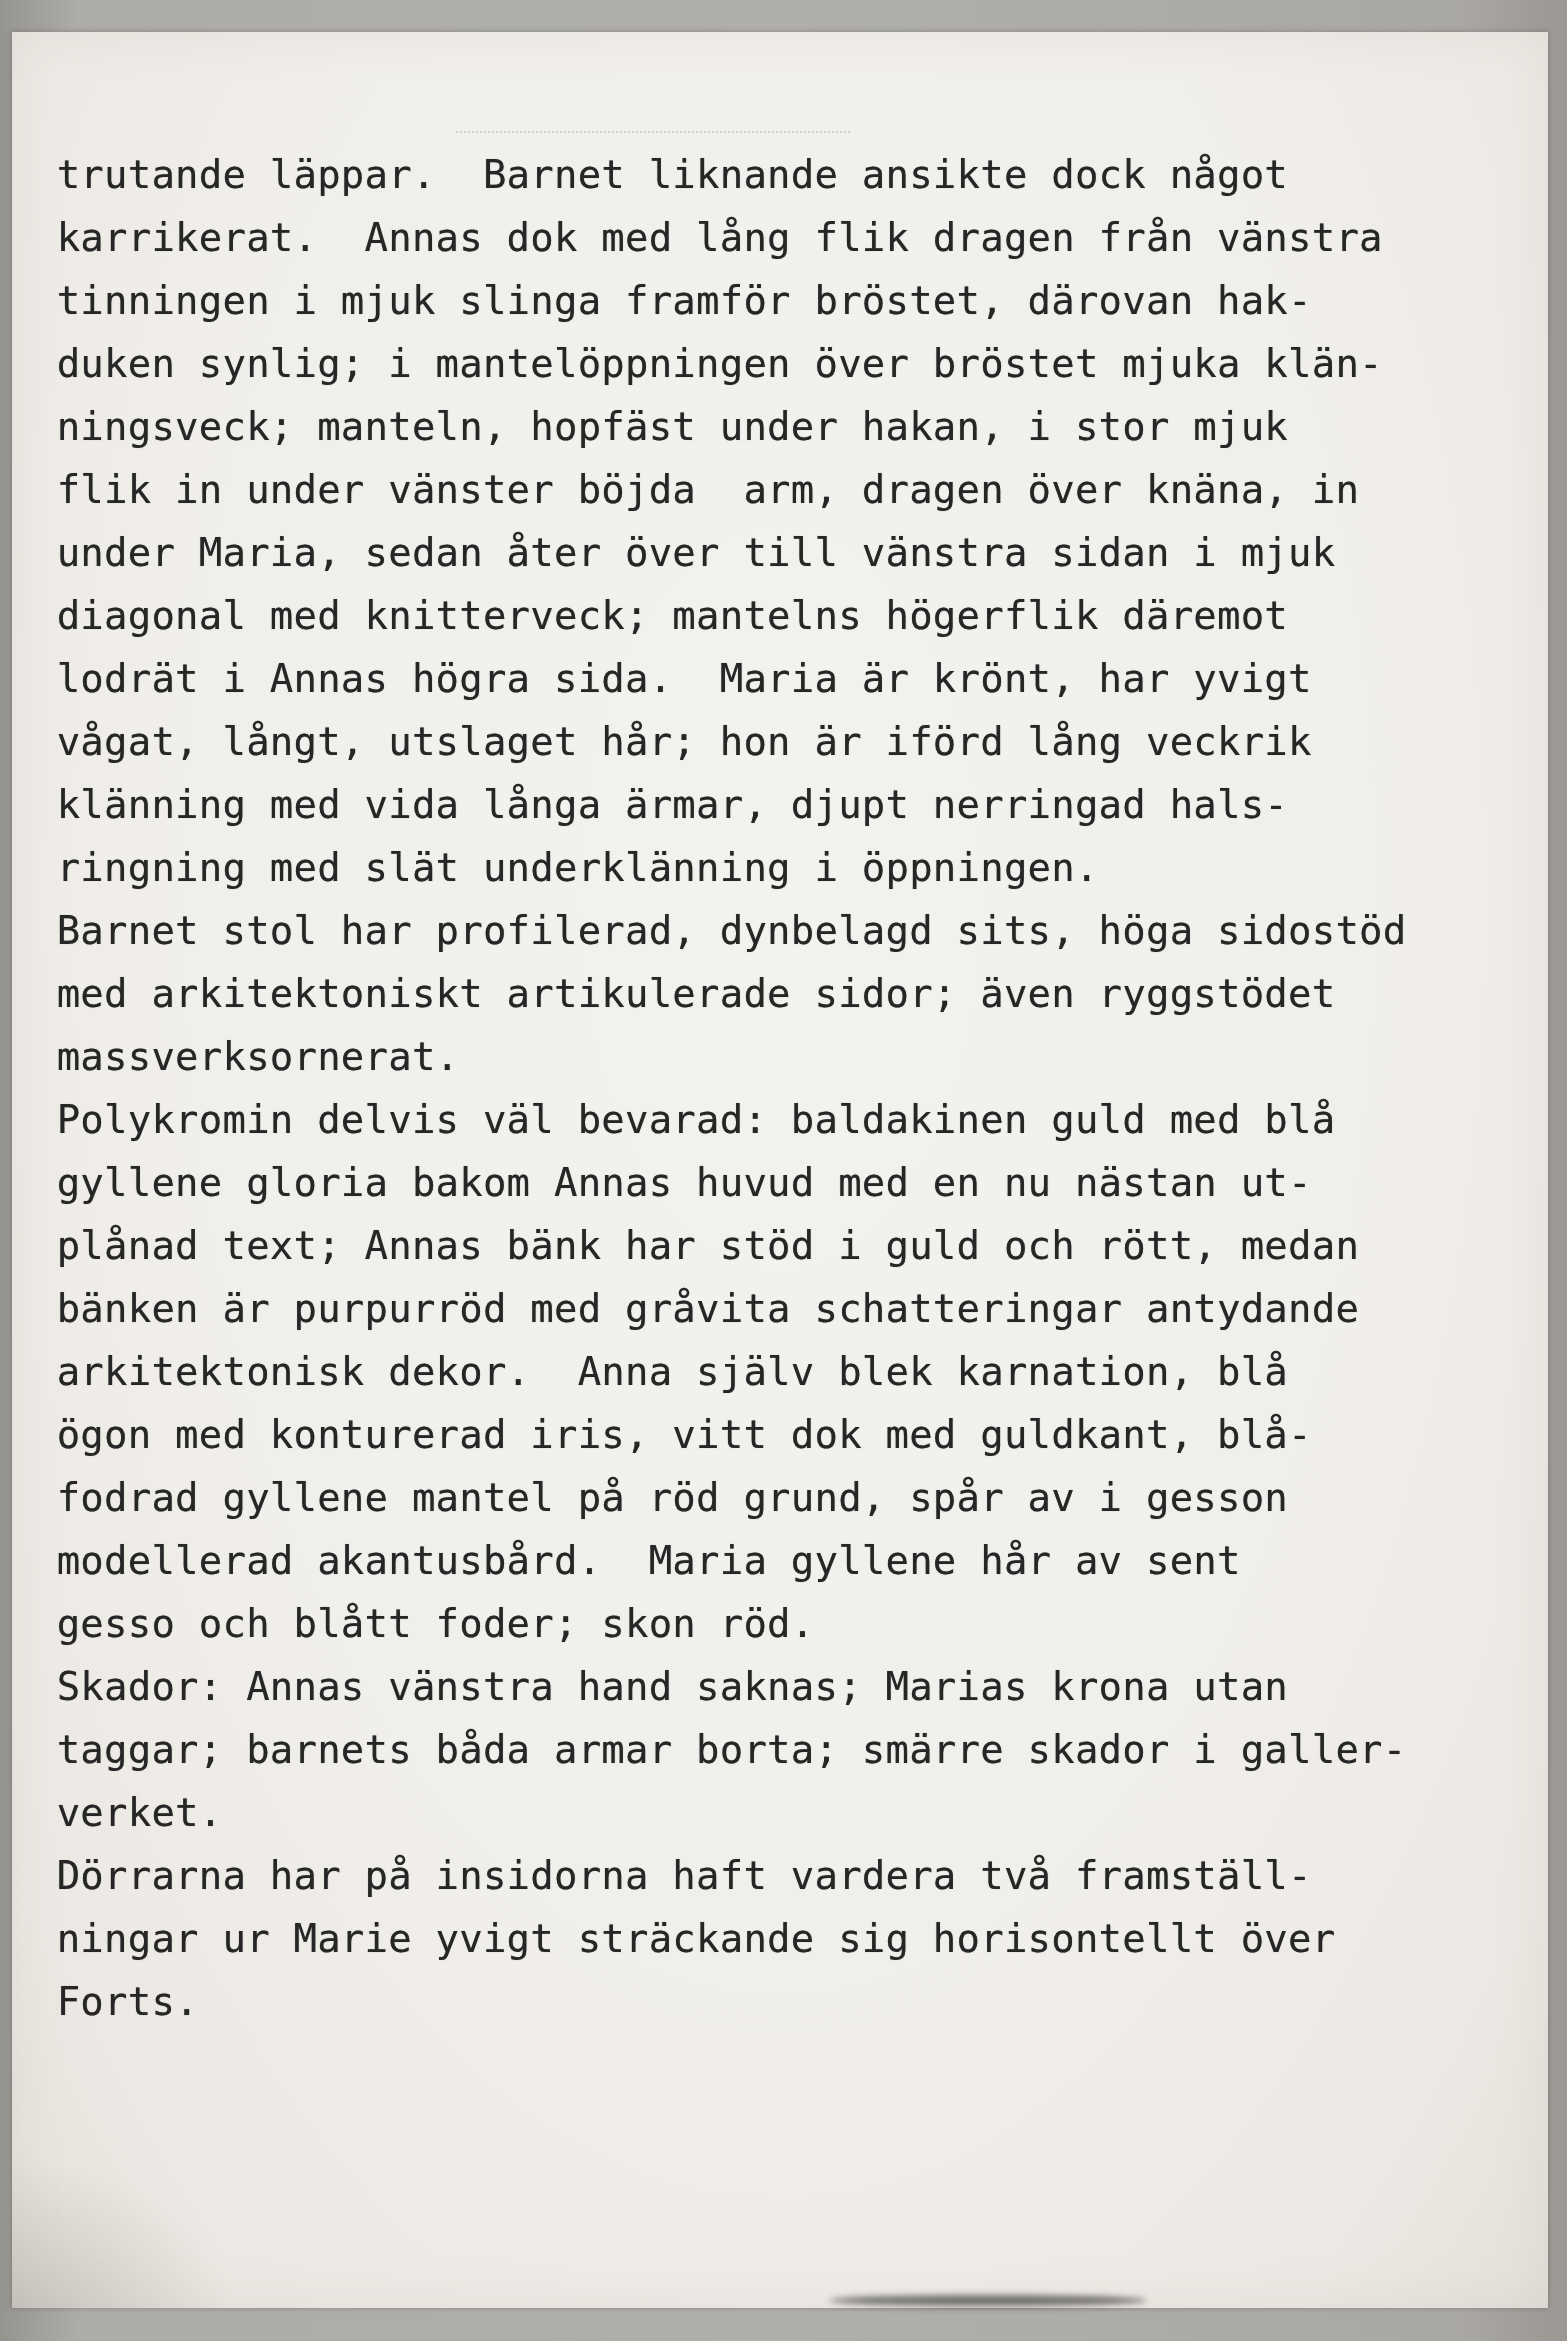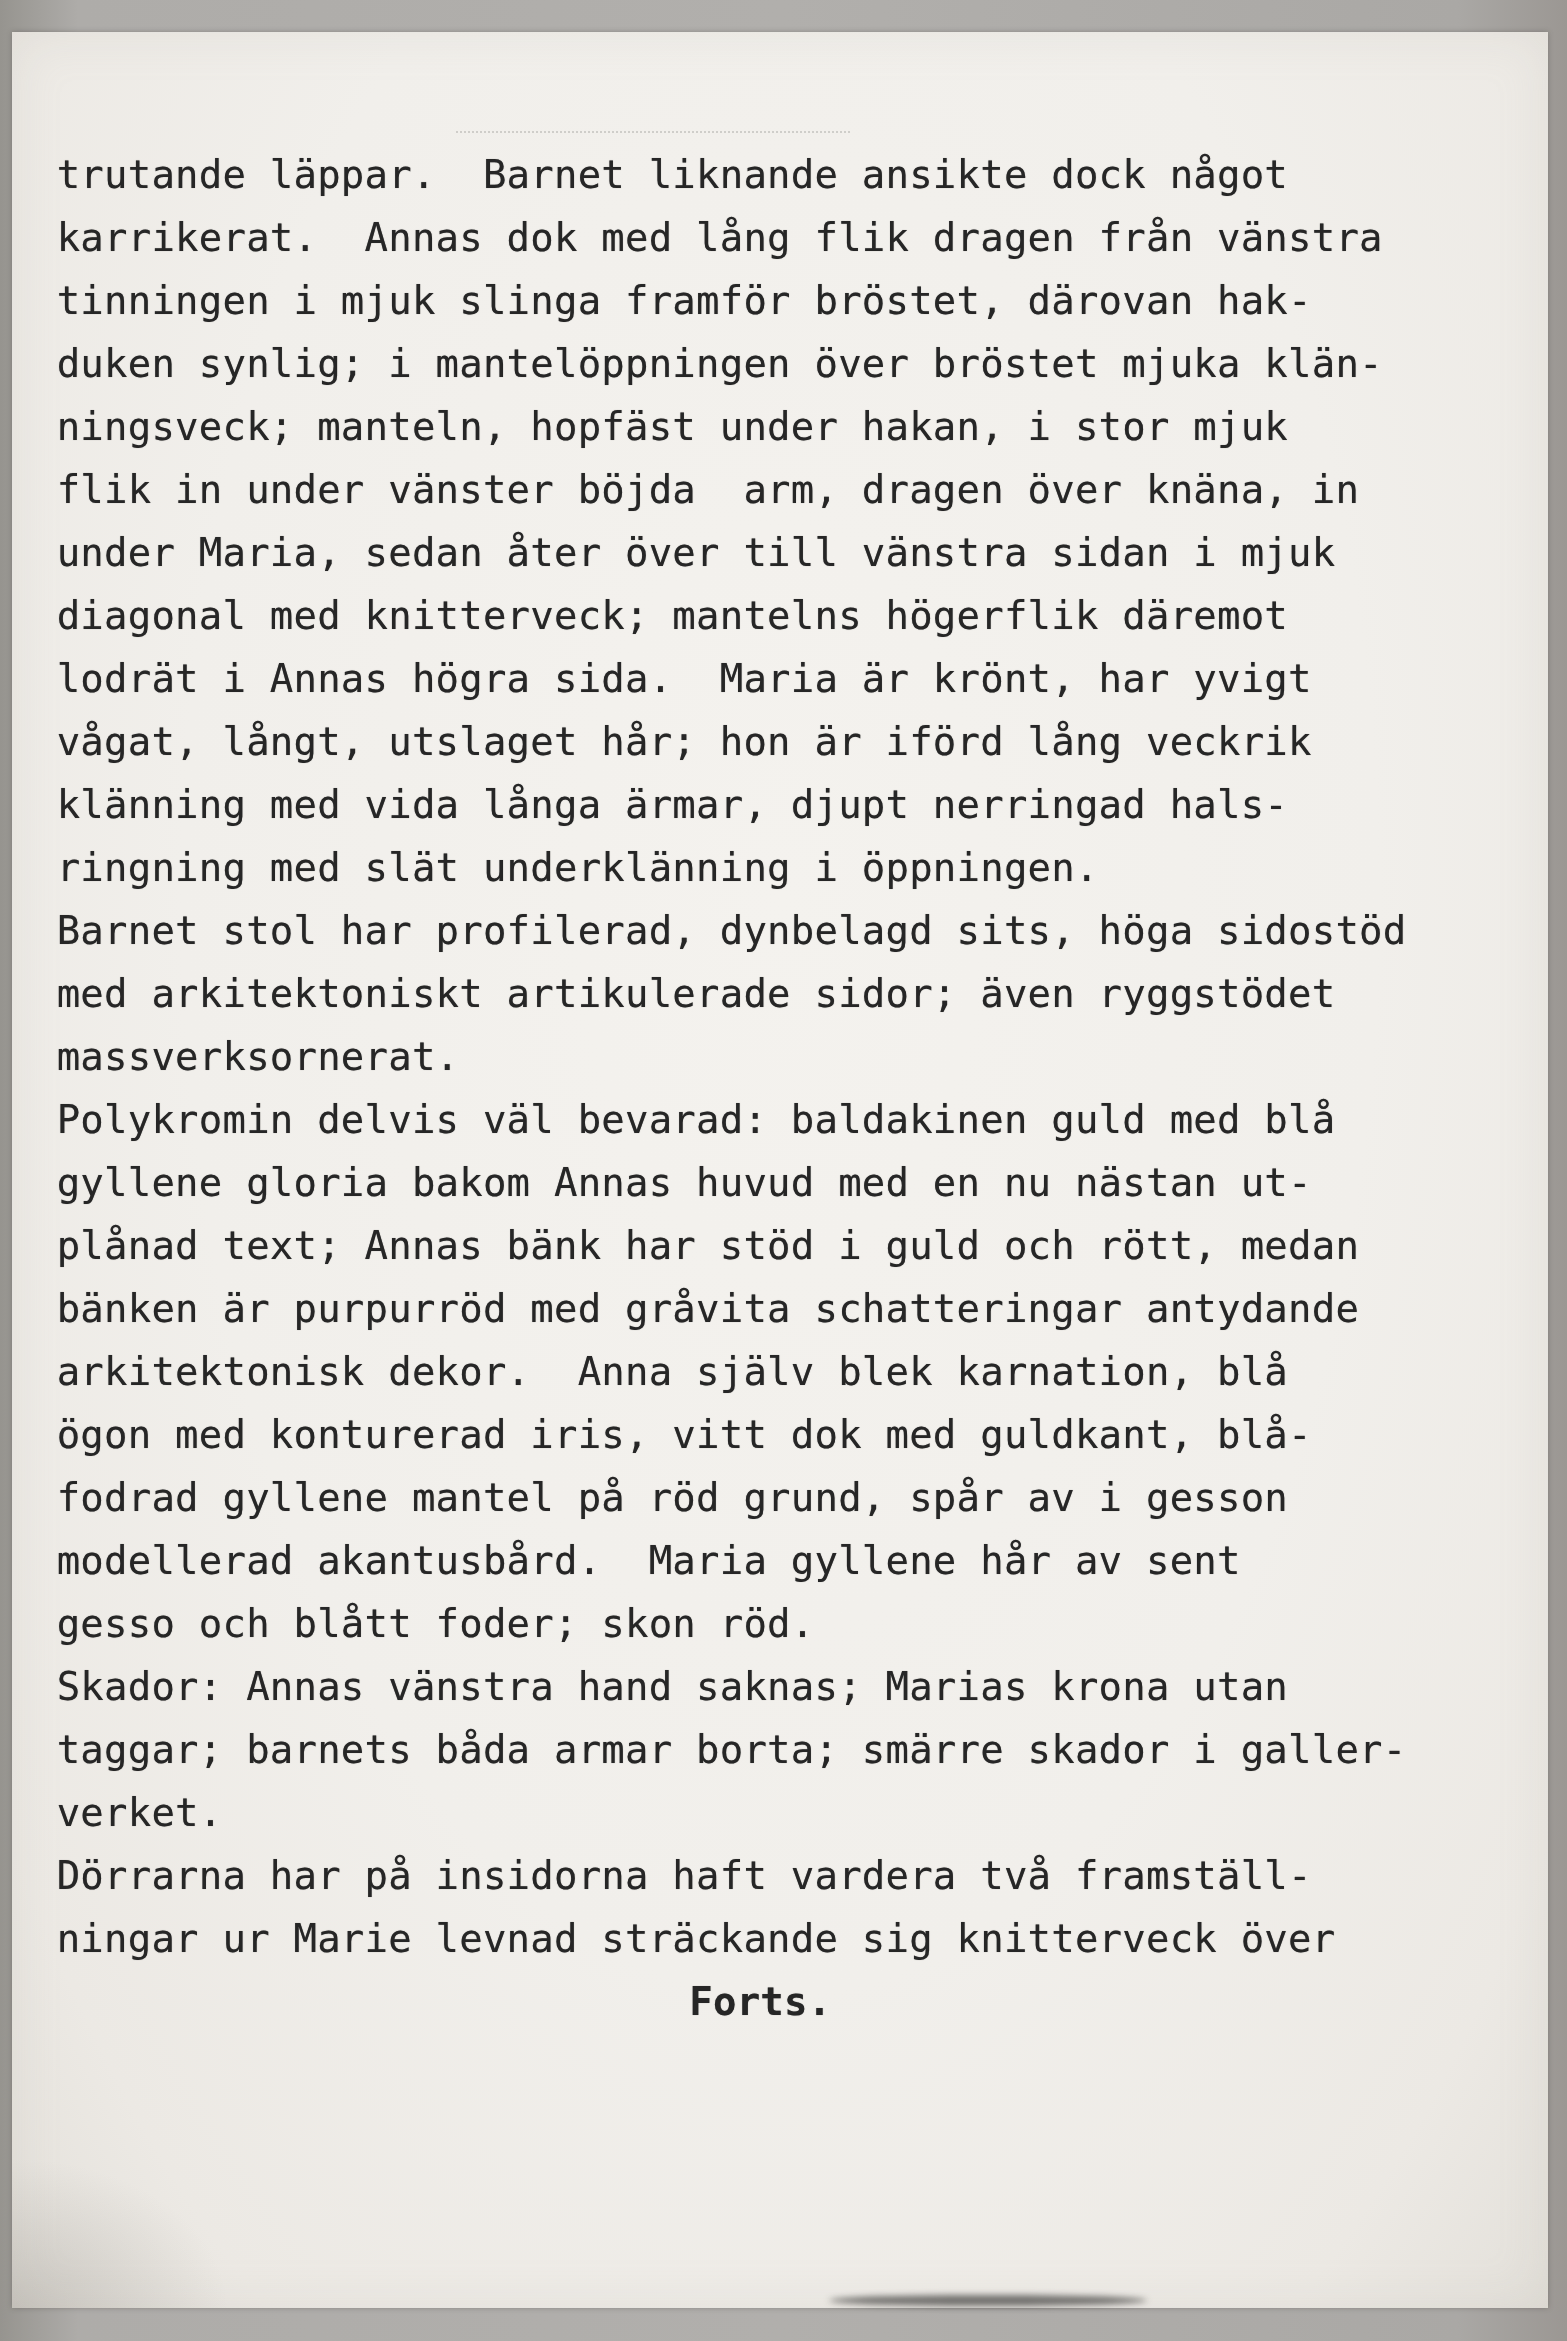--- a/index.html
+++ b/index.html
@@ -36,22 +36,21 @@
   }
   .line {
     white-space: pre;
     font-family: "DejaVu Sans Mono", monospace;
     font-size: 39px;
     line-height: 63px;
     letter-spacing: 0.2px;
     text-shadow: 0 0 0.8px rgba(35,35,35,0.55);
   }
   .forts {
-    text-align: center;
-    font-weight: bold;
+    text-align: left;
   }
   .artifact-top {
     position: absolute;
     left: 444px;
     top: 99px;
     width: 394px;
     height: 0;
     border-top: 2.5px dotted rgba(120,118,114,0.28);
   }
   .artifact-bottom {
@@ -102,21 +101,21 @@
         <div class="line">bänken är purpurröd med gråvita schatteringar antydande</div>
         <div class="line">arkitektonisk dekor.  Anna själv blek karnation, blå</div>
         <div class="line">ögon med konturerad iris, vitt dok med guldkant, blå-</div>
         <div class="line">fodrad gyllene mantel på röd grund, spår av i gesson</div>
         <div class="line">modellerad akantusbård.  Maria gyllene hår av sent</div>
         <div class="line">gesso och blått foder; skon röd.</div>
         <div class="line">Skador: Annas vänstra hand saknas; Marias krona utan</div>
         <div class="line">taggar; barnets båda armar borta; smärre skador i galler-</div>
         <div class="line">verket.</div>
         <div class="line">Dörrarna har på insidorna haft vardera två framställ-</div>
-        <div class="line">ningar ur Marie levnad sträckande sig knitterveck över</div>
+        <div class="line">ningar ur Marie yvigt sträckande sig horisontellt över</div>
       </div>
     <div class="line forts">Forts.</div>
   </div>
 
   <div class="edge-shade-bottom-left"></div>
   <div class="artifact-bottom"></div>
 </div>
 
 
 </body></html>

